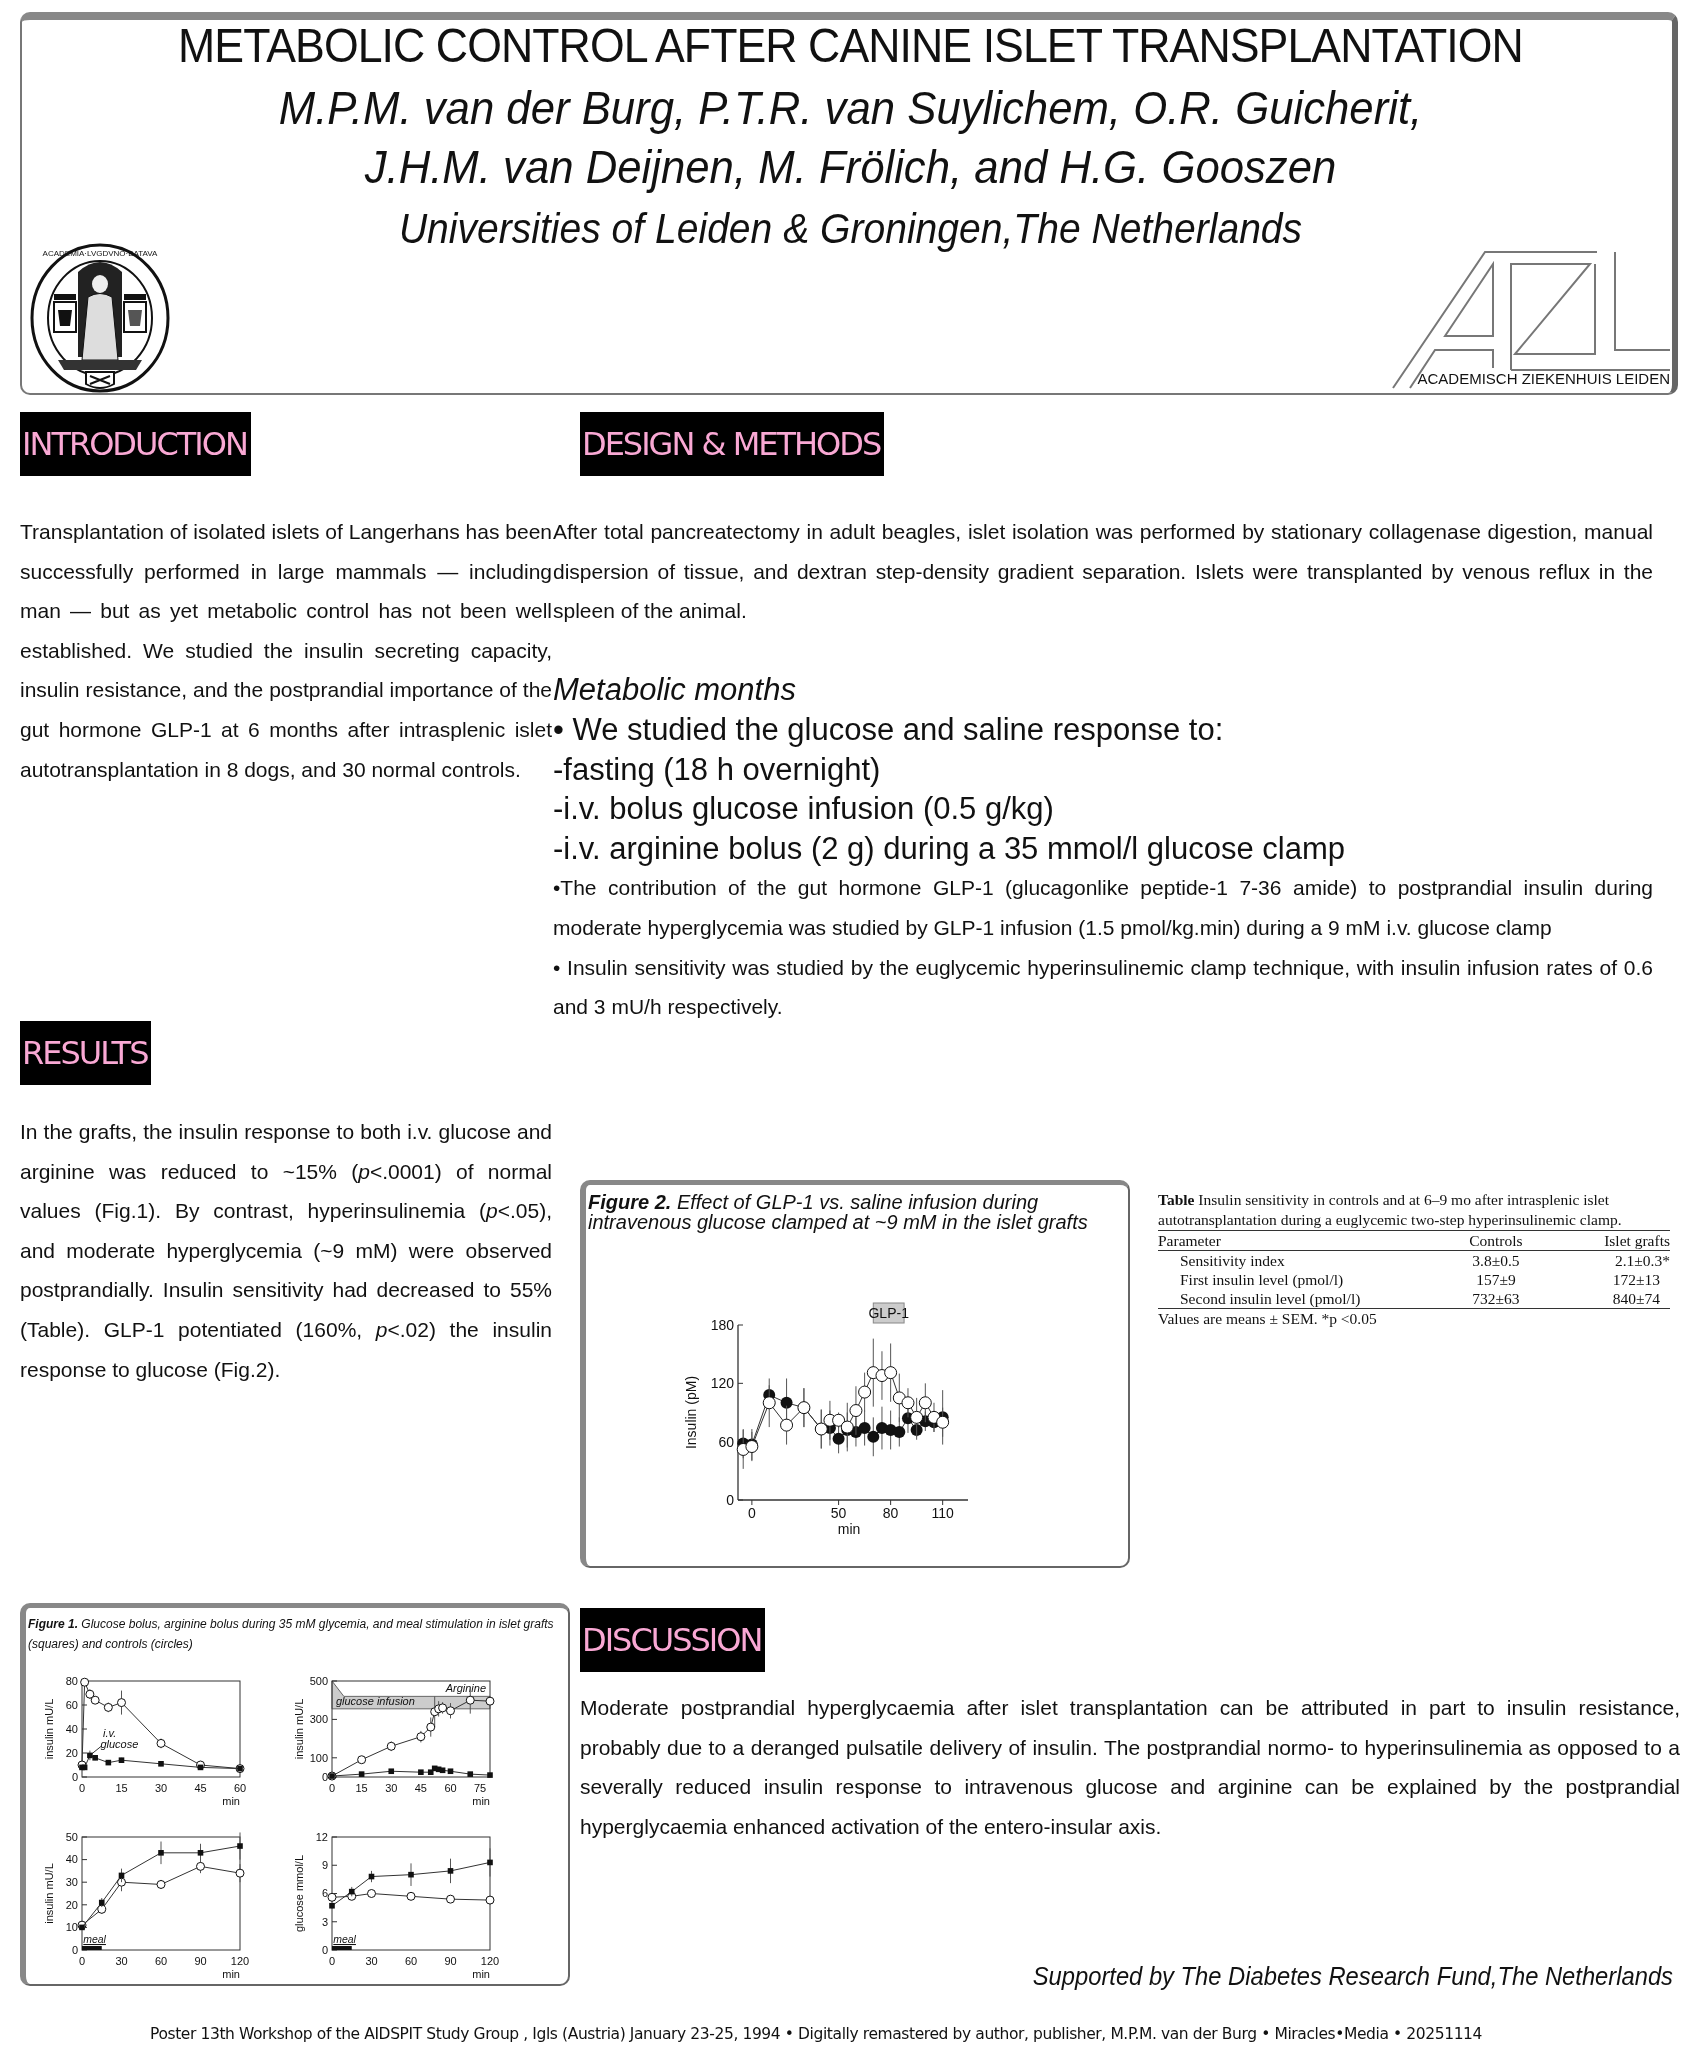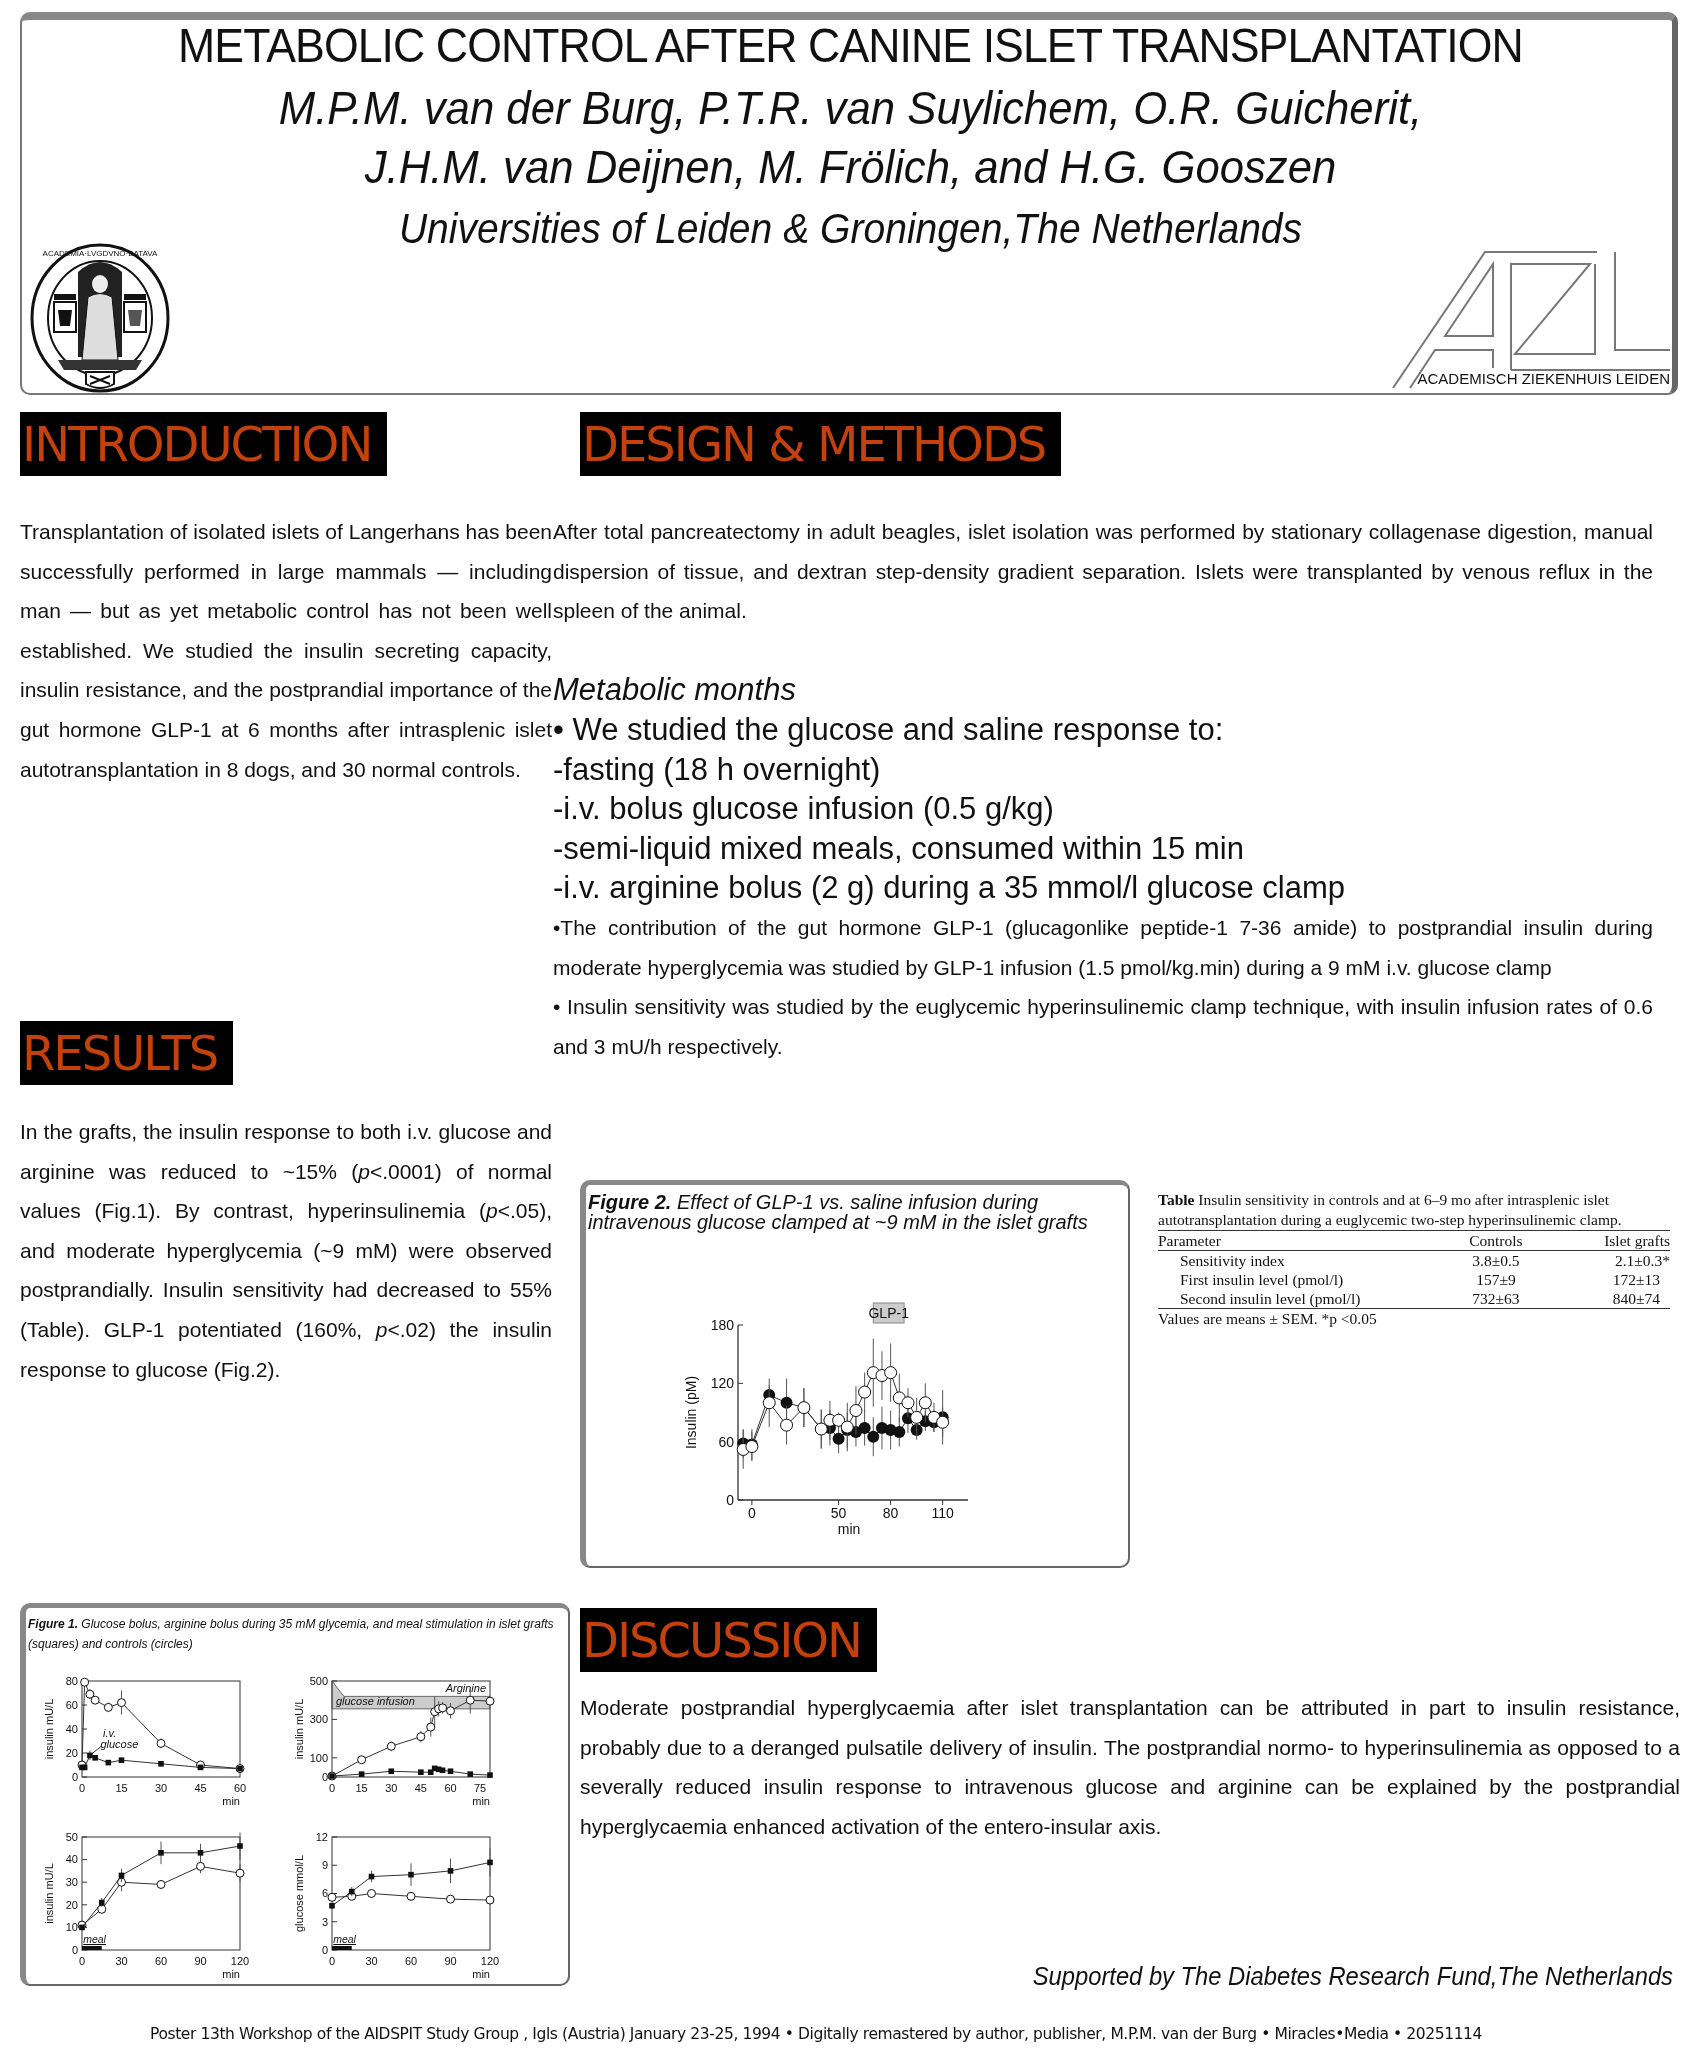--- a/index.html
+++ b/index.html
@@ -5,21 +5,21 @@
   html, body { margin:0; padding:0; background:#fff; }
   body { width:1701px; height:2048px; position:relative; overflow:hidden; font-family:"Liberation Sans", sans-serif; color:#111; }
   .abs { position:absolute; }
 
   
   #header-box { left:20px; top:12px; width:1658px; height:383px; border:2px solid #777; border-top:8px solid #888; border-right:6px solid #666; border-radius:10px; box-sizing:border-box; background:#fff; }
   .title { left:0; width:1701px; top:18px; text-align:center; font-size:48px; letter-spacing:-1px; transform:scaleX(0.93); }
   .authors { left:0; width:1701px; text-align:center; font-size:47px; font-style:italic; transform:scaleX(0.93); }
   .affil { left:0; width:1701px; top:205px; text-align:center; font-size:42px; font-style:italic; transform:scaleX(0.93); }
 
-  .sec-head { background:#000; color:#c2410c; font-family:"DejaVu Sans", sans-serif; font-size:48px; line-height:64px; padding:0 16px 0 2px; letter-spacing:-2px; transform-origin:left top; white-space:nowrap; }
+  .sec-head { background:#000; color:#f9a8d4; font-family:"DejaVu Sans", sans-serif; font-size:32px; line-height:64px; padding:0 4px 0 2px; letter-spacing:-2px; transform-origin:left top; white-space:nowrap; }
 
   .body-text { font-size:21px; line-height:39.6px; text-align:justify; text-align-last:left; }
   .methods-text { font-size:31px; line-height:39.6px; }
   .methods-text .line { white-space:nowrap; }
 
   .fig-box { border:2px solid #666; border-top:5px solid #888; border-left:6px solid #888; border-radius:10px; box-sizing:border-box; background:#fff; }
   .fig-cap { font-size:20px; font-style:italic; line-height:20px; }
   .fig-cap b { font-style:italic; font-weight:bold; }
 
   .tbl { font-family:"Liberation Serif", serif; font-size:15.5px; color:#111; }
@@ -80,21 +80,20 @@
 <div class="abs body-text" style="left:20px;top:1112px;width:532px;"><span>In the grafts, the insulin response to both i.v. glucose and arginine was reduced to ~15% (</span><i>p</i><span>&lt;.0001) of normal values (Fig.1). By contrast, hyperinsulinemia (</span><i>p</i><span>&lt;.05), and moderate hyperglycemia (~9 mM) were observed postprandially. Insulin sensitivity had decreased to 55% (Table). GLP-1 potentiated (160%, </span><i>p</i><span>&lt;.02) the insulin response to glucose (Fig.2).</span></div>
 
 <div class="abs sec-head" style="left:580px;top:412px;">DESIGN &amp; METHODS</div>
 <div class="abs methods-text" style="left:553px;top:512px;width:1100px;">
   <div class="body-text">After total pancreatectomy in adult beagles, islet isolation was performed by stationary collagenase digestion, manual dispersion of tissue, and dextran step-density gradient separation. Islets were transplanted by venous reflux in the spleen of the animal.</div>
   <div style="height:39.6px;"></div>
   <div style="font-style:italic;">Metabolic months</div>
   <div class="line">• We studied the glucose and saline response to:</div>
   <div class="line">-fasting (18 h overnight)</div>
   <div class="line">-i.v. bolus glucose infusion (0.5 g/kg)</div>
-  <div class="line">-semi-liquid mixed meals, consumed within 15 min</div>
   <div class="line">-i.v. arginine bolus (2 g) during a 35 mmol/l glucose clamp</div>
   <div class="body-text">•The contribution of the gut hormone GLP-1 (glucagonlike peptide-1 7-36 amide) to postprandial insulin during moderate hyperglycemia was studied by GLP-1 infusion (1.5 pmol/kg.min) during a 9 mM i.v. glucose clamp</div>
   <div class="body-text">• Insulin sensitivity was studied by the euglycemic hyperinsulinemic clamp technique, with insulin infusion rates of 0.6 and 3 mU/h respectively.</div>
 </div>
 
 <div class="abs fig-box" style="left:580px;top:1180px;width:550px;height:388px;"></div>
 <div class="abs fig-cap" style="left:588px;top:1192px;width:530px;"><b>Figure 2.</b><span> Effect of GLP-1 vs. saline infusion during intravenous glucose clamped at ~9 mM in the islet grafts</span></div>
 <svg id="fig2" class="abs" style="left:660px;top:1280px;" width="420" height="270">
     <line x1="78" y1="45" x2="78" y2="220" stroke="#333" stroke-width="1.3"></line>
     <line x1="78" y1="220" x2="308" y2="220" stroke="#333" stroke-width="1.3"></line>

